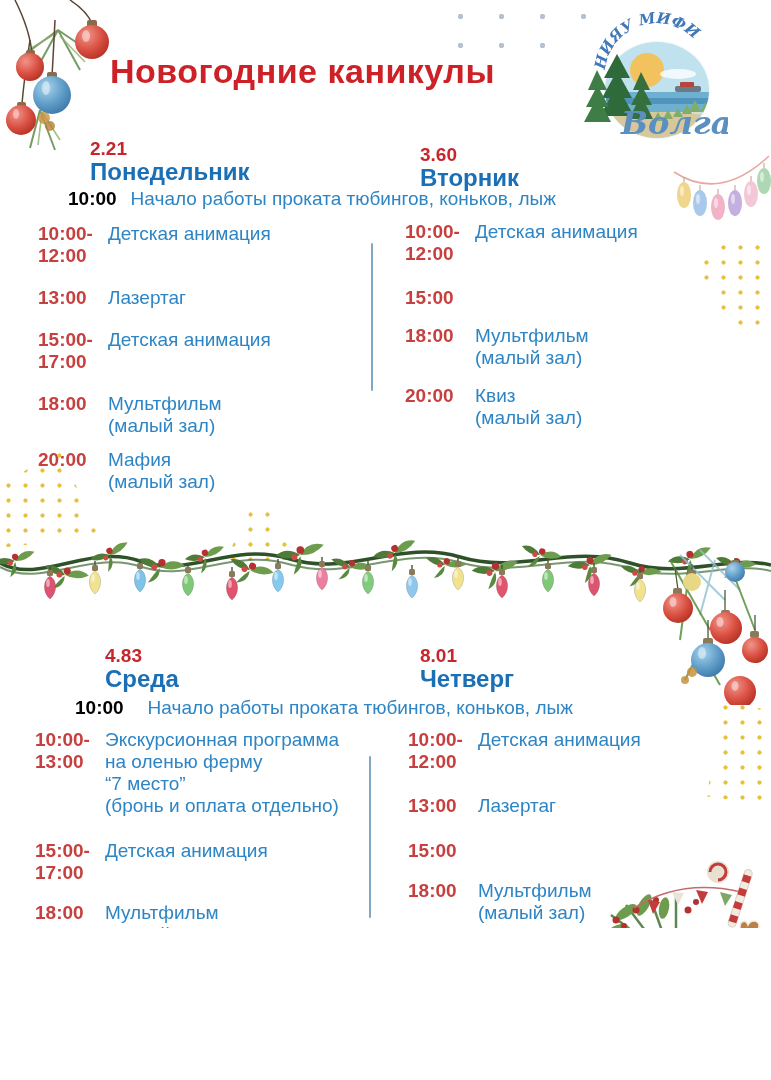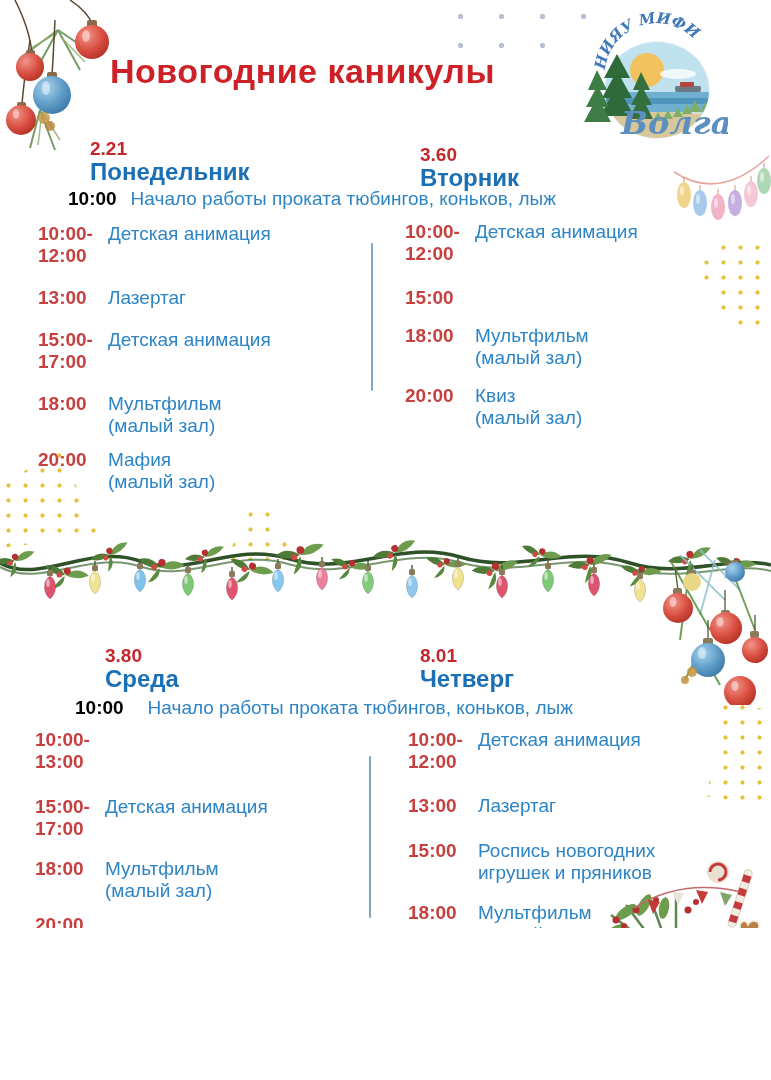--- a/index.html
+++ b/index.html
@@ -335,39 +335,43 @@
       <ellipse cx="80" cy="102" rx="3.5" ry="5"></ellipse>
         <ellipse cx="95" cy="166" rx="3.5" ry="5"></ellipse>
     </g>
     <g fill="#c8923e" opacity=".85">
       <circle cx="52" cy="152" r="5"></circle>
         <circle cx="45" cy="160" r="4"></circle>
     </g>
   </svg>
 
   <div class="day-header" style="left:105px;top:645px">
-    <div class="day-date">3.80</div>
+    <div class="day-date">4.83</div>
     <div class="day-name">Среда</div>
   </div>
   <div class="day-header" style="left:420px;top:645px">
     <div class="day-date">8.01</div>
     <div class="day-name">Четверг</div>
   </div>
 
   <div class="opening" style="left:75px;top:696px">
     <span class="opening-time">10:00</span>
     <span class="opening-label" style="margin-left:24px">Начало работы проката тюбингов, коньков, лыж</span>
   </div>
 
   <div class="vdivider" style="left:369px;top:756px;height:162px"></div>
 
   <div class="col" style="left:35px;top:729px;width:330px">
     <div class="event" style="margin-bottom:23px">
       <div class="event-time">10:00-
 13:00</div>
+      <div class="event-title">Экскурсионная программа
+на оленью ферму
+“7 место”
+(бронь и оплата отдельно)</div>
     </div>
     <div class="event" style="margin-bottom:18px">
       <div class="event-time">15:00-
 17:00</div>
       <div class="event-title">Детская анимация</div>
     </div>
     <div class="event" style="margin-bottom:12px">
       <div class="event-time">18:00</div>
       <div class="event-title">Мультфильм
 (малый зал)</div>
@@ -382,22 +386,20 @@
       <div class="event-time">10:00-
 12:00</div>
       <div class="event-title">Детская анимация</div>
     </div>
     <div class="event" style="margin-bottom:23px">
       <div class="event-time">13:00</div>
       <div class="event-title">Лазертаг</div>
     </div>
     <div class="event" style="margin-bottom:18px">
       <div class="event-time">15:00</div>
-      <div class="event-title">Роспись новогодних
-игрушек и пряников</div>
     </div>
     <div class="event" style="margin-bottom:12px">
       <div class="event-time">18:00</div>
       <div class="event-title">Мультфильм
 (малый зал)</div>
     </div>
     <div class="event">
       <div class="event-time">20:00</div>
       <div class="event-title">Квиз
 (малый зал)</div>

